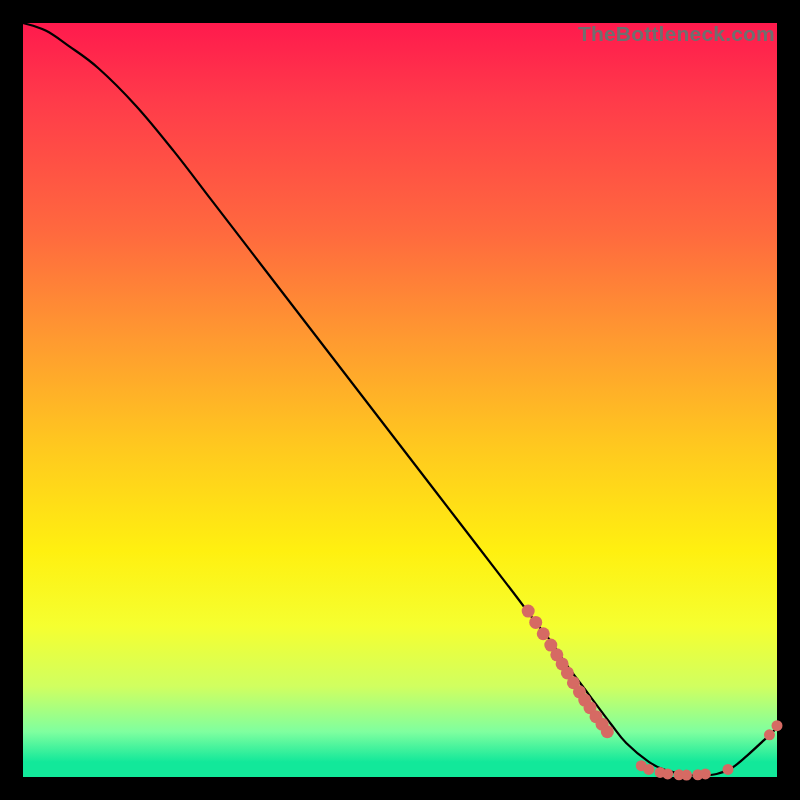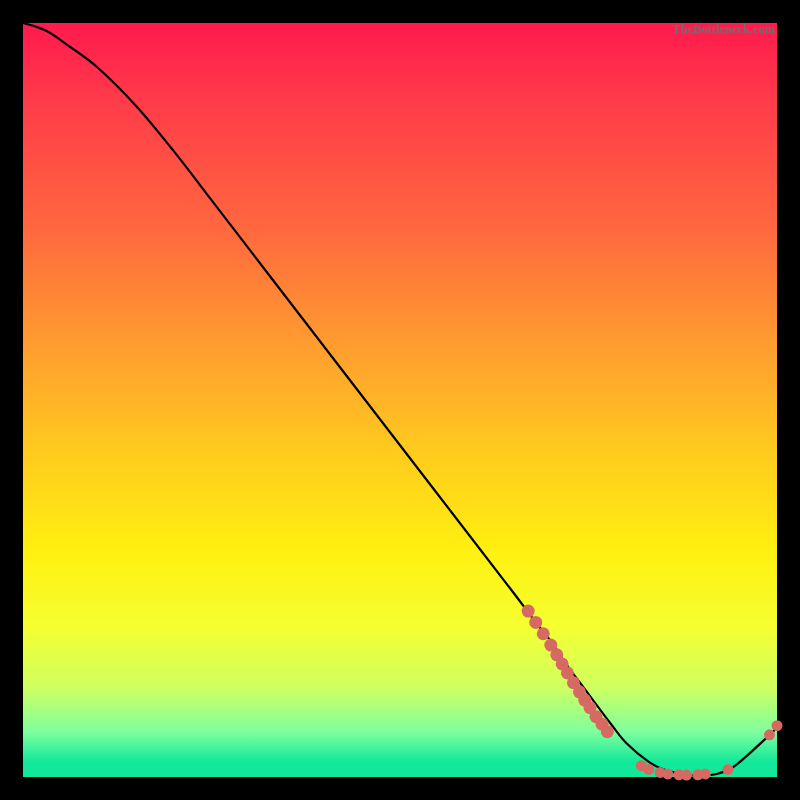--- a/index.html
+++ b/index.html
@@ -35,22 +35,22 @@
       #d0ff60 88%,
       #7fff9f 94%,
       #12e89a 98%,
       #12e89a 100%
     );
   }
   .watermark {
     position: absolute;
     top: -1px;
     right: 2px;
-    font-family: Liberation Serif, serif;
-    font-size: 12px;
+    font-family: Liberation Sans, sans-serif;
+    font-size: 21px;
     font-weight: 600;
     color: #6f6f6f;
     letter-spacing: 0.2px;
     user-select: none;
   }
   svg.overlay {
     position: absolute;
     left: 0;
     top: 0;
     width: 754px;

